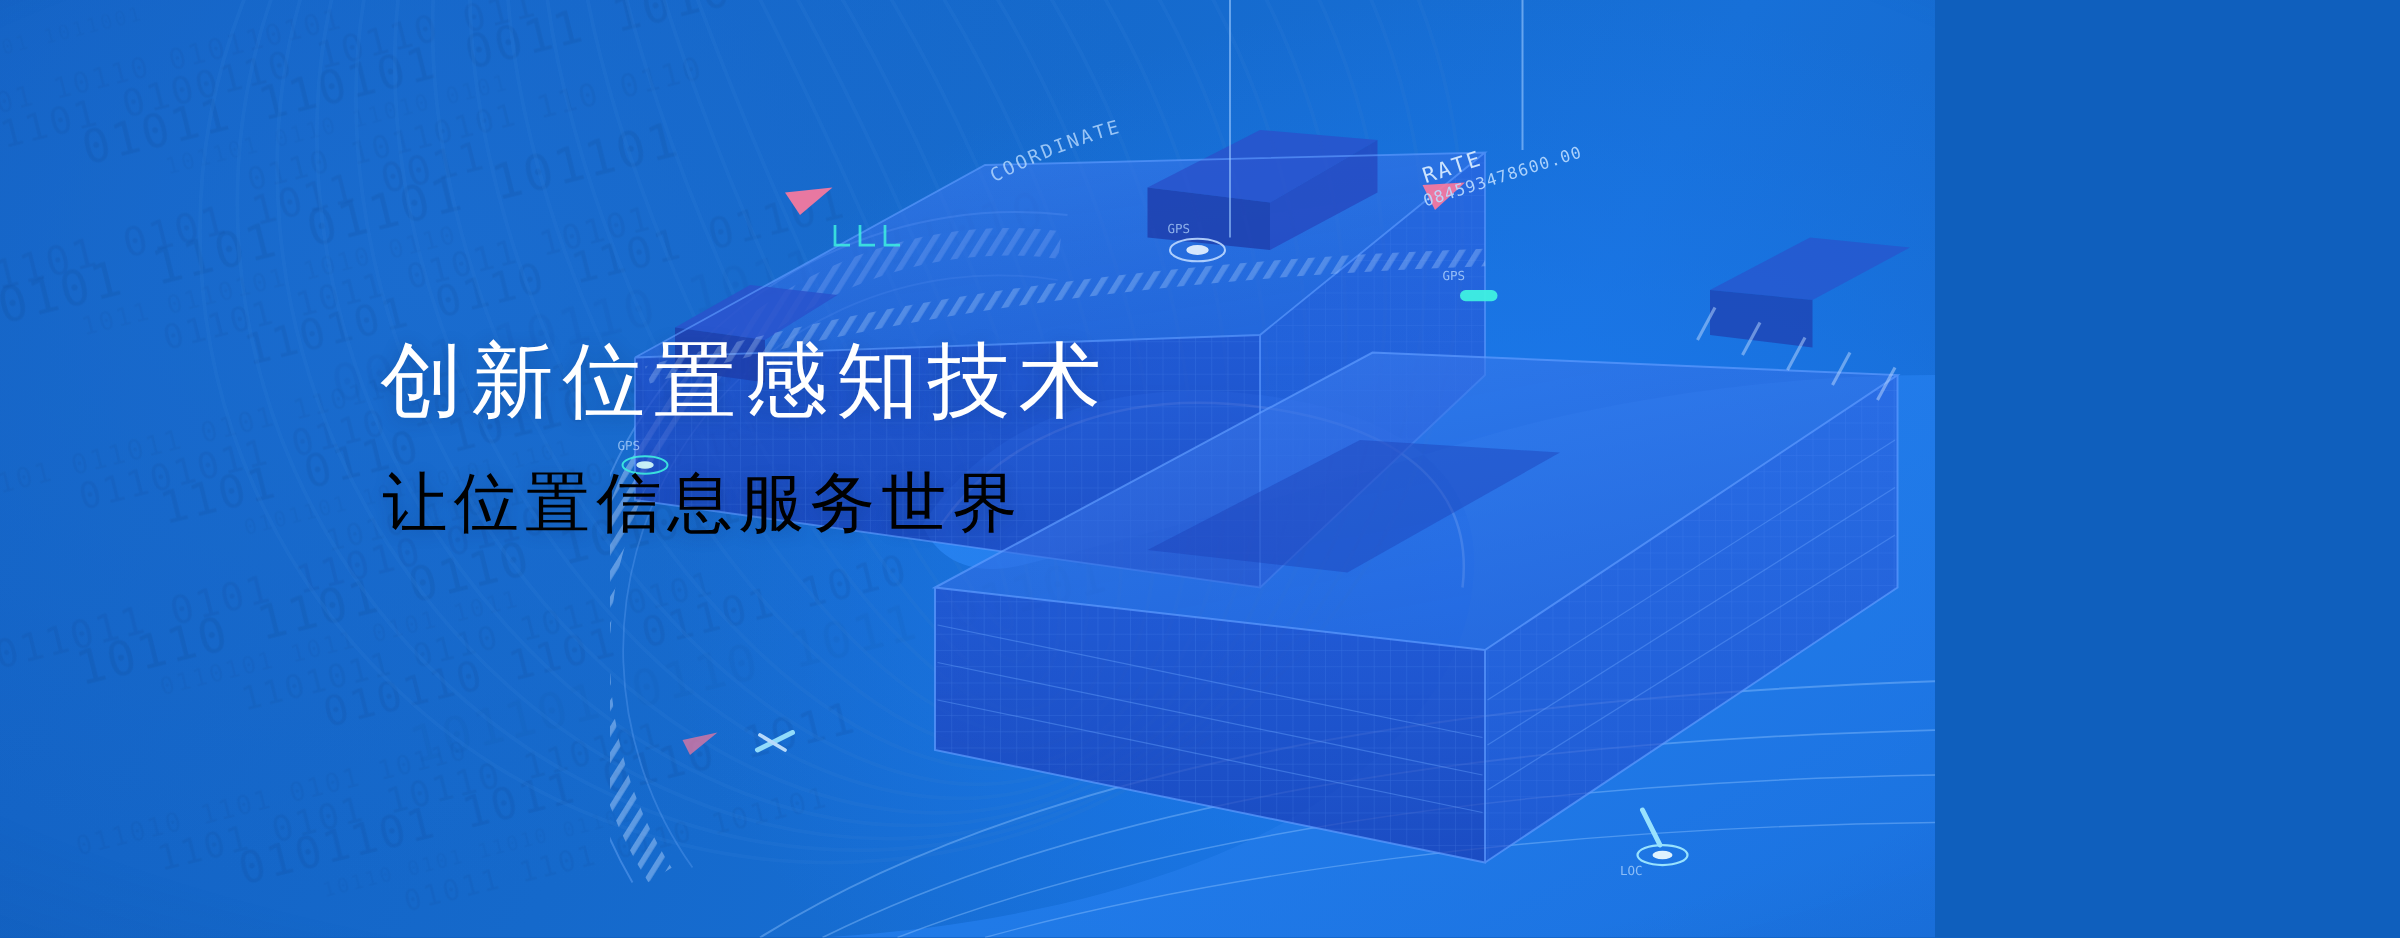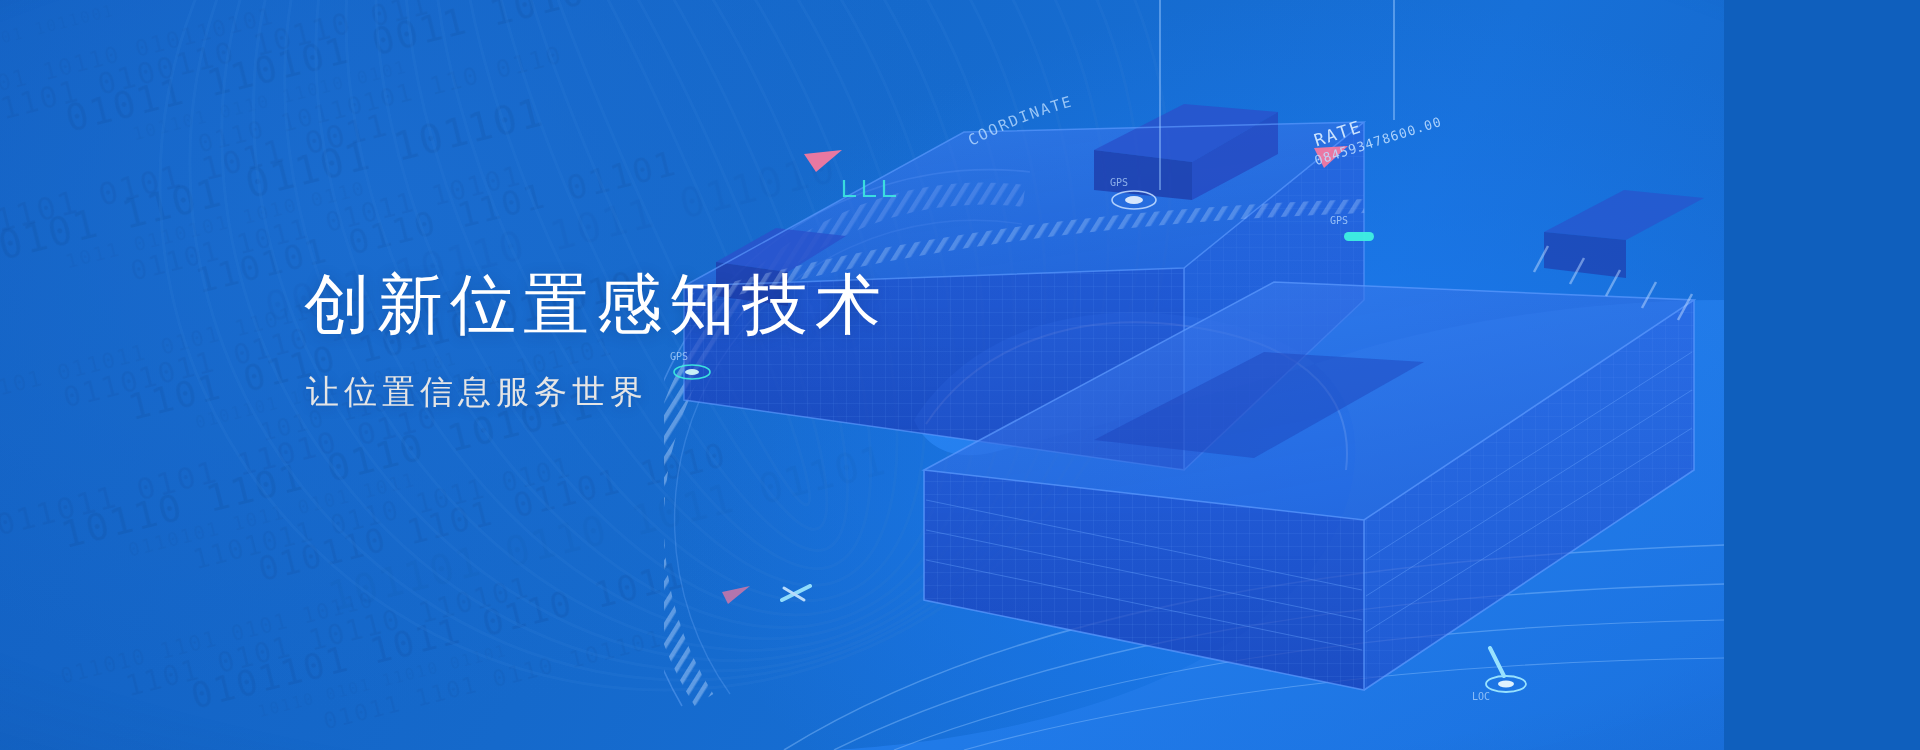--- a/index.html
+++ b/index.html
@@ -3,21 +3,21 @@
 <meta charset="utf-8">
 <title>Hero Banner</title>
 <style>
   html,body{margin:0;padding:0;background:#0f5fbd;}
   body{
     font-family:"Liberation Sans","DejaVu Sans",sans-serif;
     -webkit-font-smoothing:antialiased;
   }
   .banner{
     position:relative;
-    width:1724px;
+    width:1548px;
     height:750px;
     overflow:hidden;
     background:#1466c8;
   }
 
   
   .bg-base{
     position:absolute; inset:0;
     background:
       radial-gradient(1100px 760px at 78% 62%, #1c79ef 0%, rgba(28,121,239,0) 62%),
@@ -71,24 +71,24 @@
     font-size:66px;
     line-height:1.12;
     font-weight:400;
     color:#ffffff;
     letter-spacing:7px;
     margin:0;
     text-shadow:0 2px 14px rgba(6,40,92,.28);
     white-space:nowrap;
   }
   .subline{
-    font-size:33px;
+    font-size:52px;
     line-height:1.2;
     font-weight:400;
-    color:#e5e5e5;
+    color:#000000;
     letter-spacing:5px;
     margin:30px 0 0 2px;
     text-shadow:0 2px 12px rgba(6,40,92,.26);
     white-space:nowrap;
   }
 </style>
 </head>
 <body>
 
 <div class="banner">

